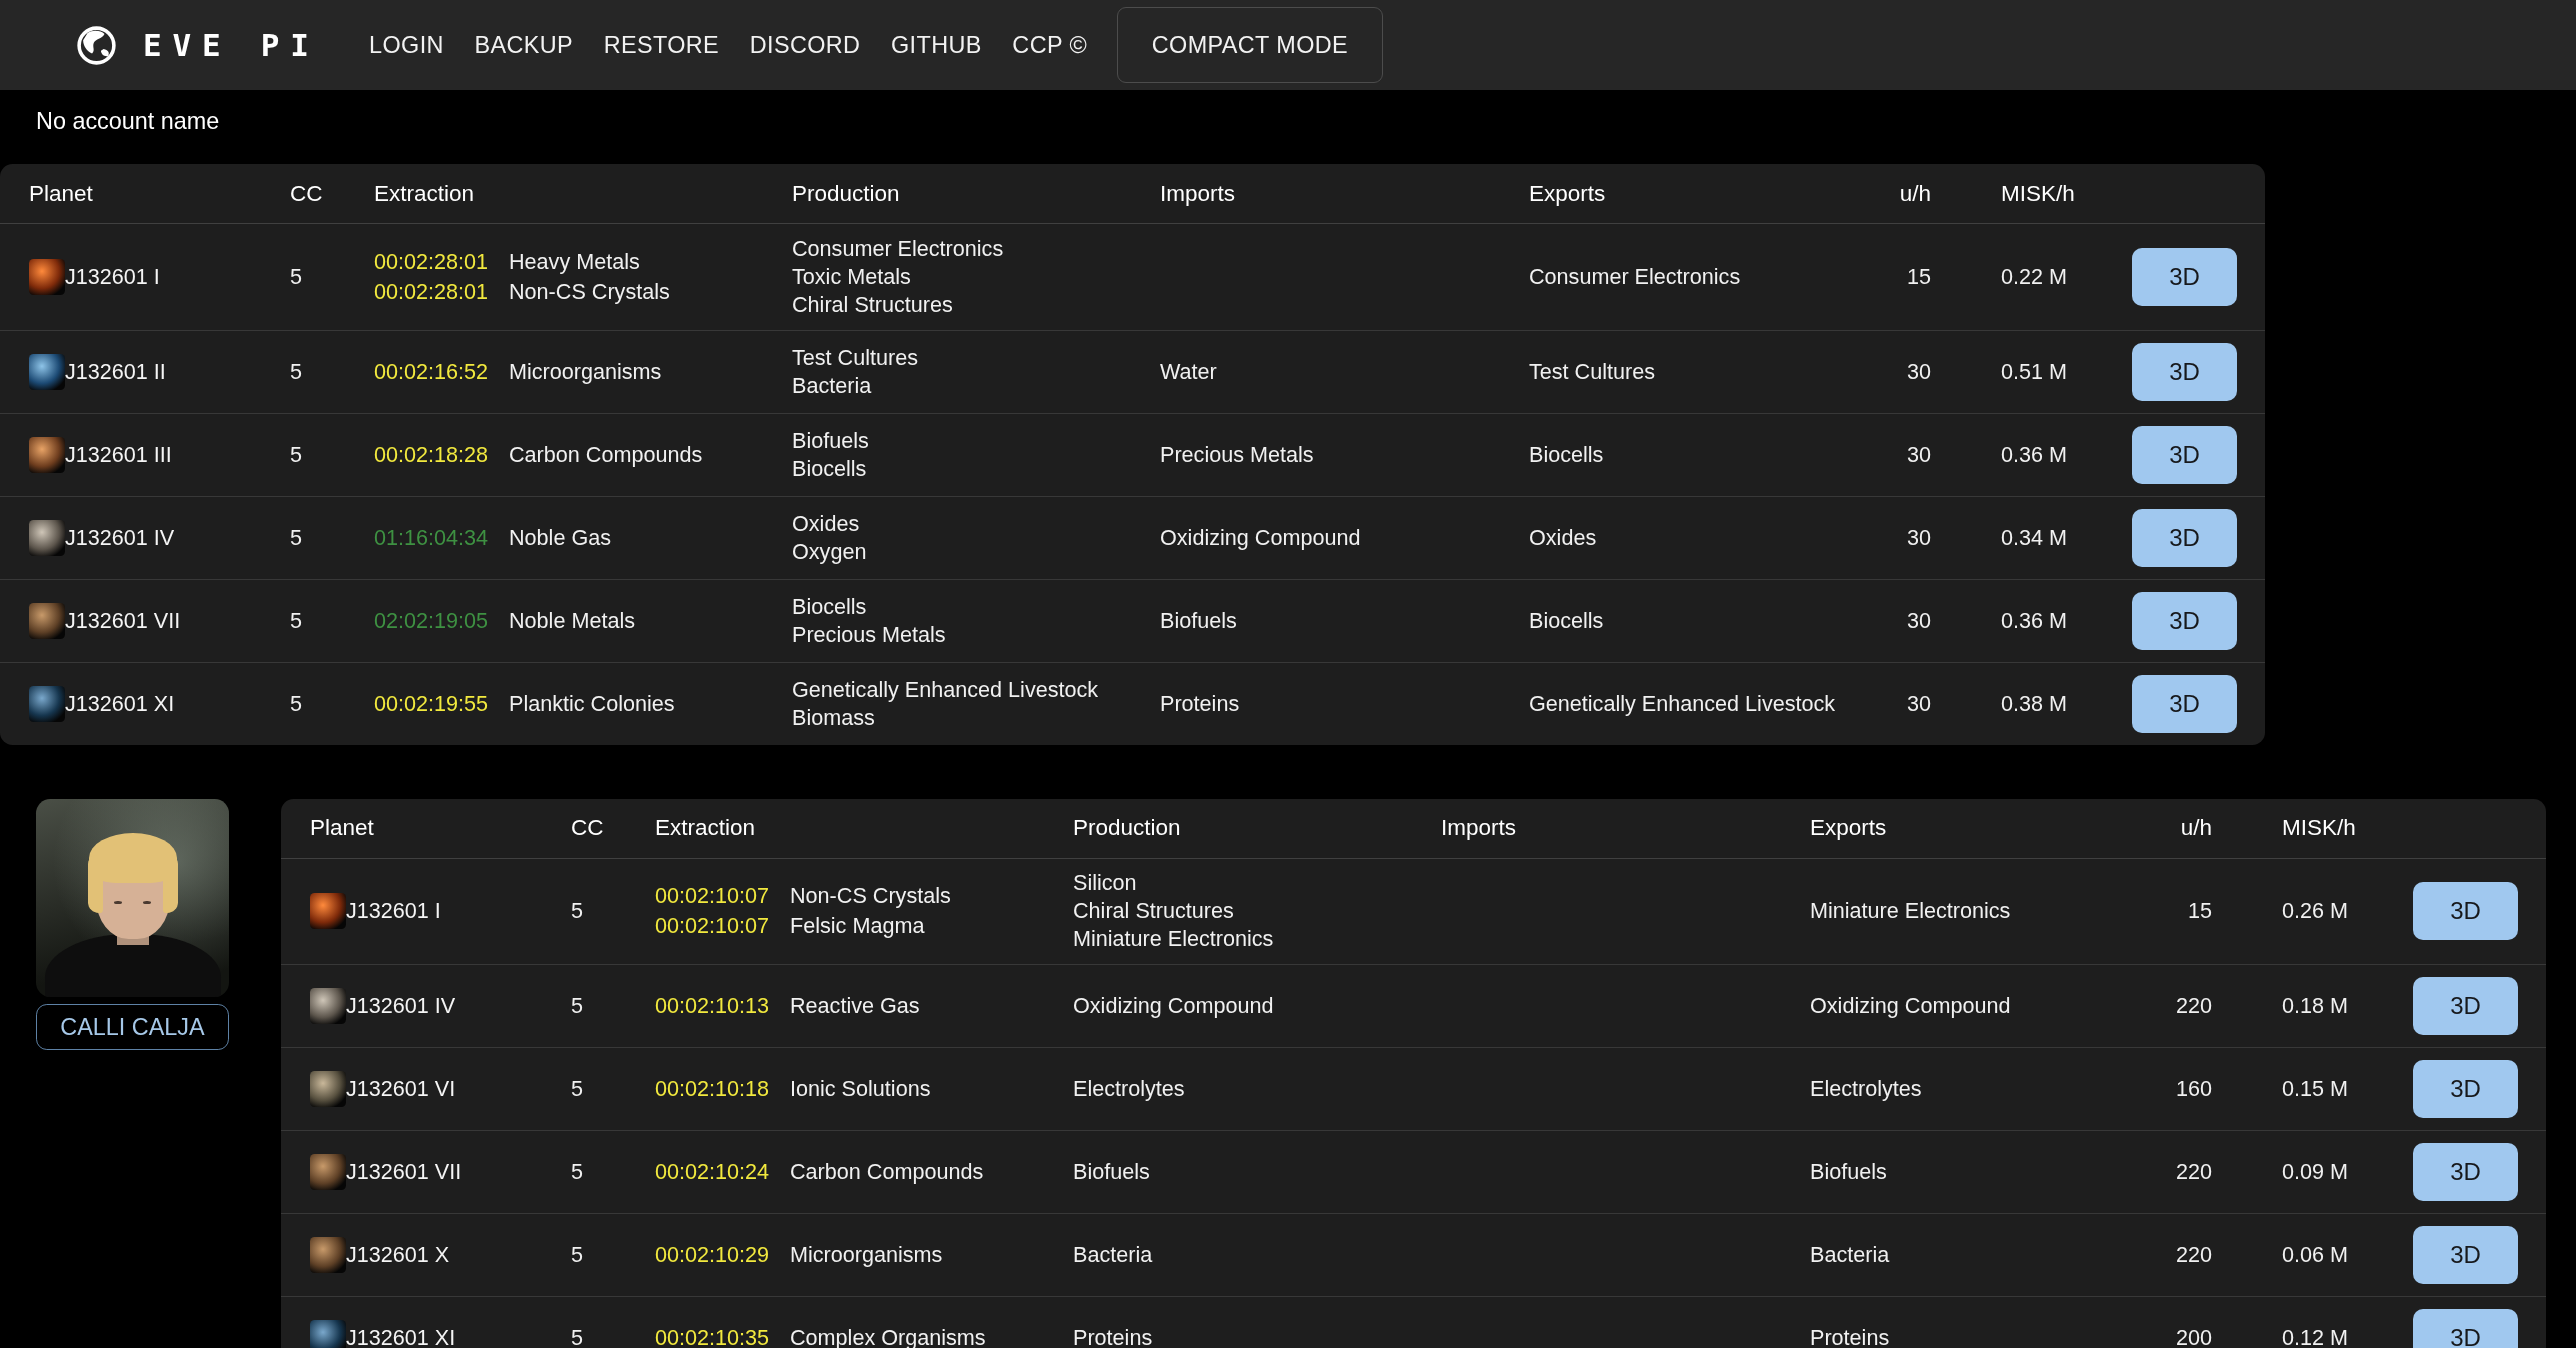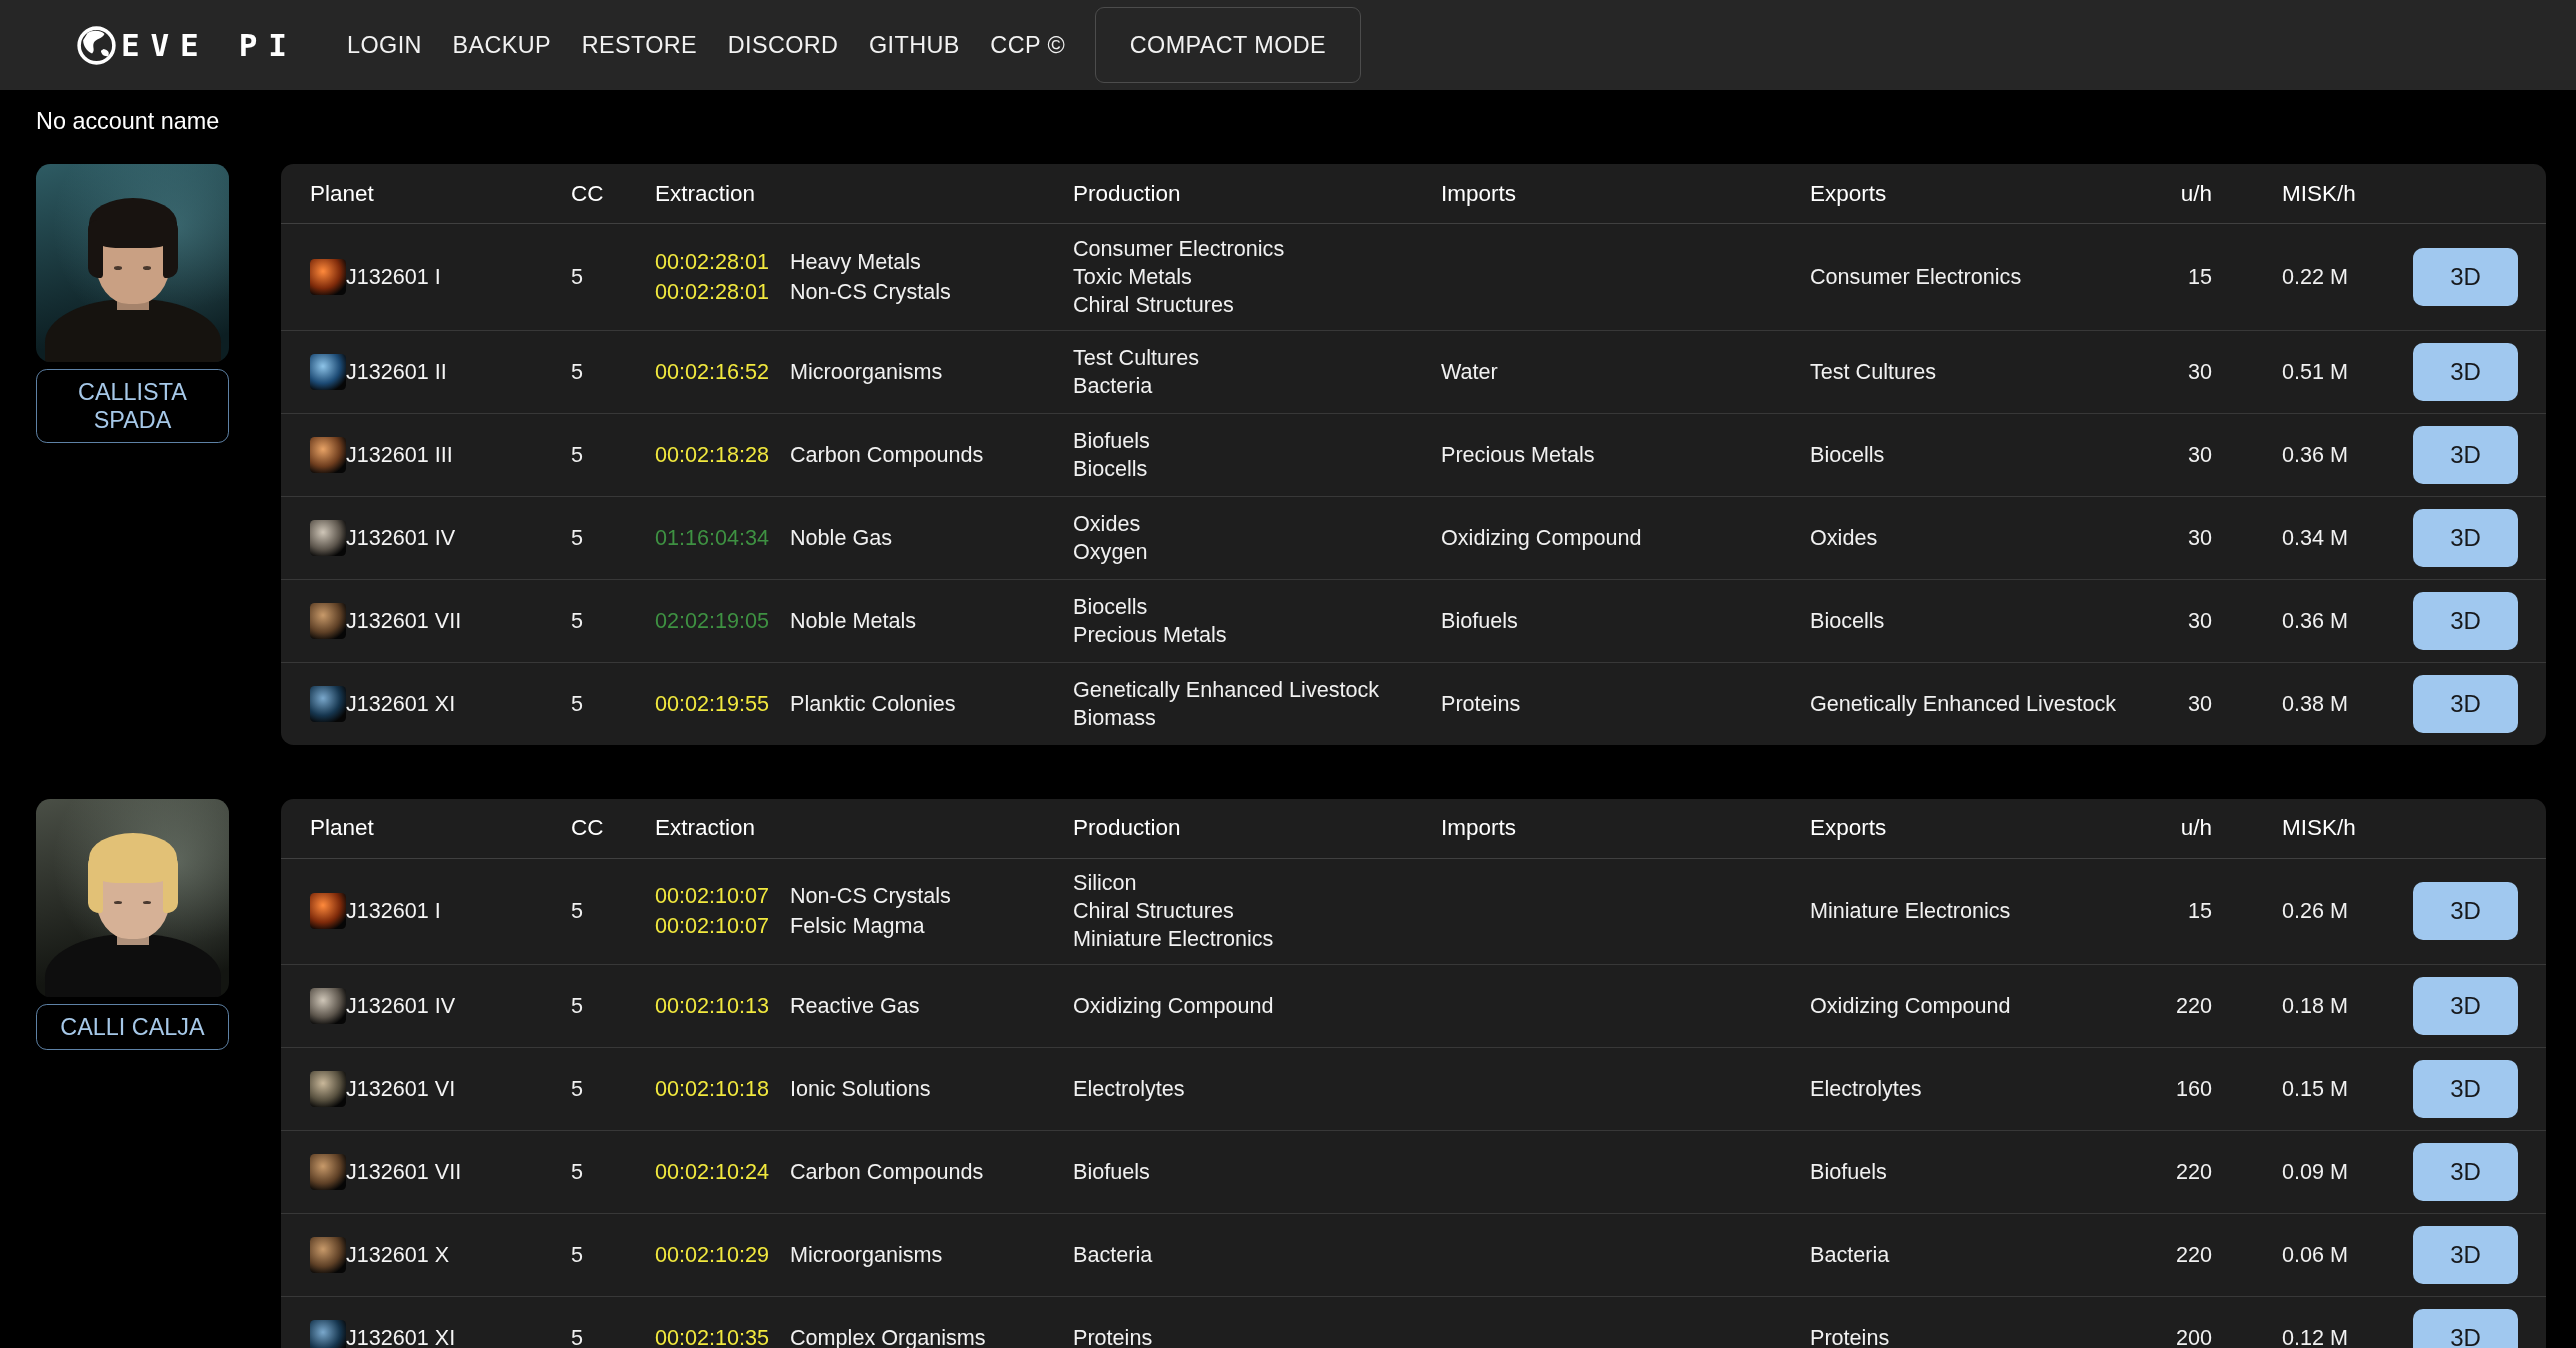--- a/index.html
+++ b/index.html
@@ -12,21 +12,21 @@
 
   
   .navbar {
     height:90px; background:#262626; display:flex; align-items:center;
     padding-left:76px;
   }
   .logo { display:flex; align-items:center; }
   .logo svg { width:41px; height:41px; }
   .logo-text {
     font-family:"DejaVu Sans Mono", monospace; font-weight:bold;
-    font-size:31px; letter-spacing:10.8px; color:#fff; margin-left:4px;
+    font-size:31px; letter-spacing:10.8px; color:#fff; margin-left:26px;
   }
   .nav-menu { display:flex; align-items:center; margin-left:34px; }
   .nav-item {
     font-size:23.4px; color:#f2f2f2; padding:0 15.3px; letter-spacing:0.4px;
     cursor:pointer; white-space:nowrap;
   }
   .compact-btn {
     margin-left:14.4px; height:76px; padding:0 34px; display:flex; align-items:center;
     border:0.9px solid #4c4c4c; border-radius:9px; font-size:23.4px; color:#f2f2f2;
     letter-spacing:0.4px; cursor:pointer; white-space:nowrap;
@@ -117,34 +117,20 @@
     <span class="nav-item">GITHUB</span>
     <span class="nav-item">CCP ©</span>
     <span class="compact-btn">COMPACT MODE</span>
   </div>
 </div>
 
 <div class="account-label">No account name</div>
 
 <main id="sections">
   <div class="section">
-    <div class="leftcol">
-      <div class="portrait" style="--bg1: #2e5b63; --bg2: #0c1e22; --glow: #5d99a3; --hair: #181310; --skin: #c9a083; --shirt: #16130f;">
-        <div class="av-glow"></div>
-        <div class="av-shoulders"></div>
-        <div class="av-neck"></div>
-        <div class="av-head"></div>
-        <div class="av-hair"></div>
-        <div class="av-hair-l"></div>
-        <div class="av-hair-r"></div>
-        <div class="av-eye l"></div>
-        <div class="av-eye r"></div>
-      </div>
-      <button class="namebtn">CALLISTA SPADA</button>
-    </div>
     <div class="card">
       <div class="trow thead">
           <div class="hcell ">Planet</div>
           <div class="hcell ">CC</div>
           <div class="hcell ">Extraction</div>
           <div class="hcell ">Production</div>
           <div class="hcell ">Imports</div>
           <div class="hcell ">Exports</div>
           <div class="hcell cell-uh">u/h</div>
           <div class="hcell cell-misk">MISK/h</div>

